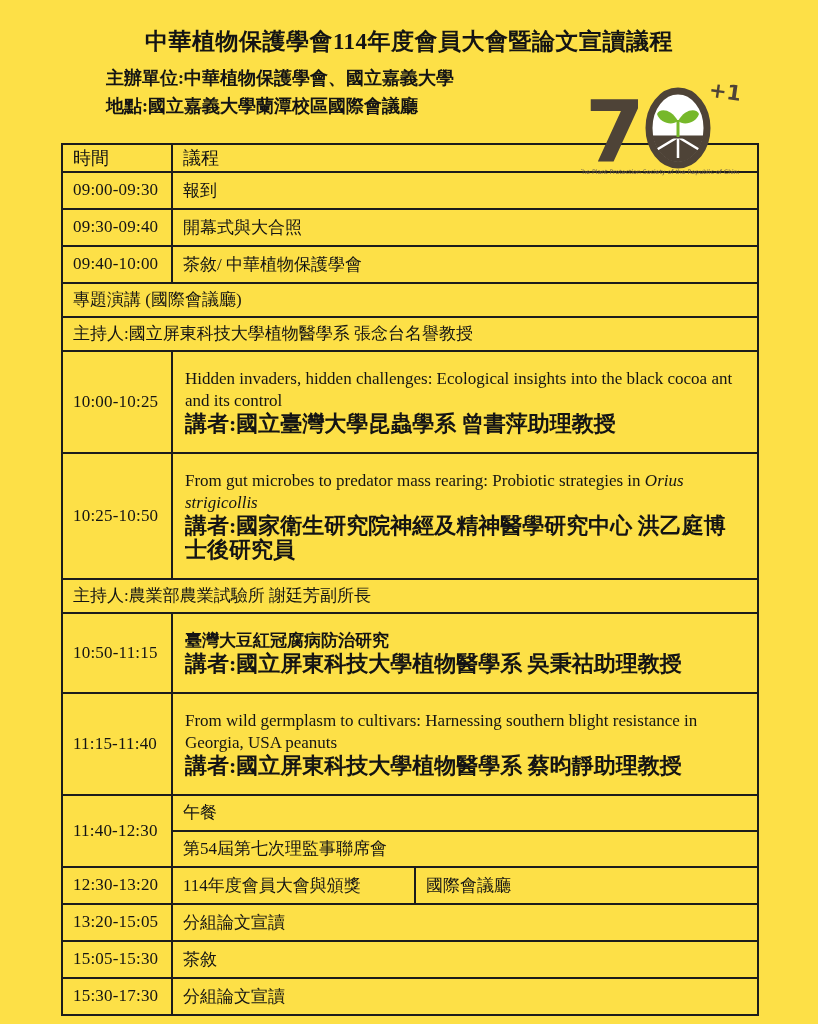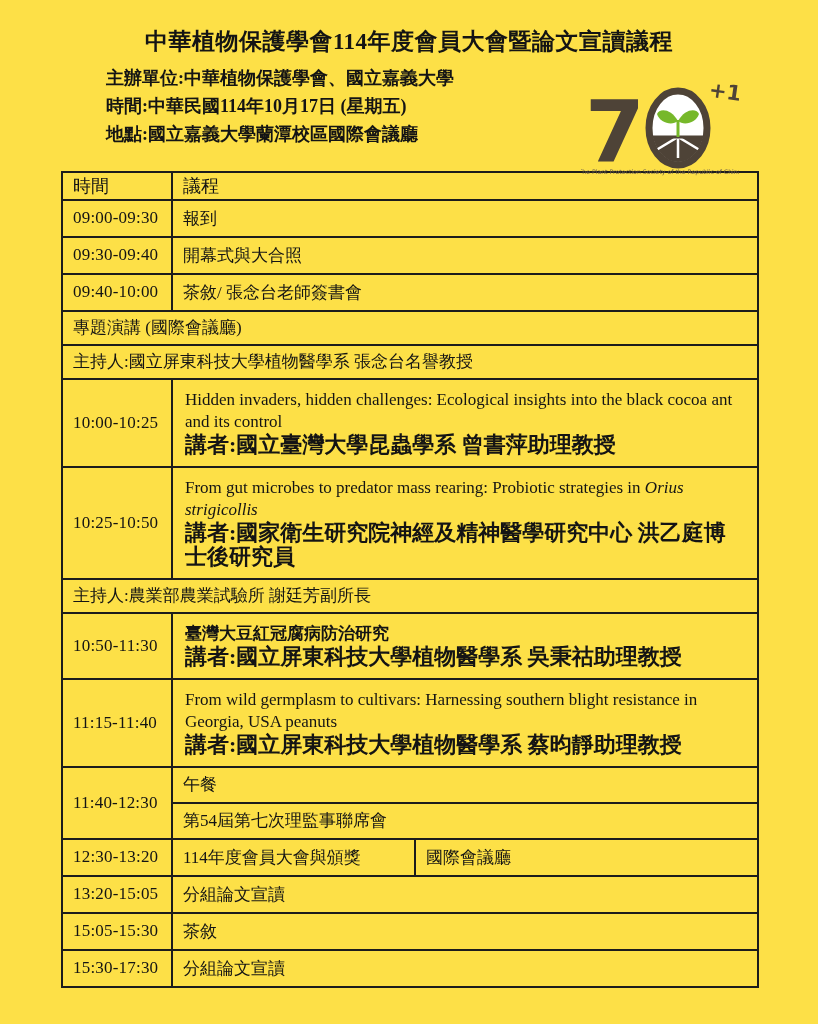--- a/index.html
+++ b/index.html
@@ -39,35 +39,34 @@
     padding:0 10px;
     overflow:hidden;
   }
   .agenda th{font-size:18px;}
   .zh{font-weight:600;}
   .h-header td,.h-header th{height:26px;}
   .h-simple td{height:35px;}
   .h-section td{height:32px;}
   .h-half td{height:34px;margin-left:8px;}
   td.time{font-family:"Liberation Serif","DejaVu Serif",serif;letter-spacing:.2px;}
-  td.talk{text-align:left;padding:9px 12px;}
+  td.talk{text-align:left;padding:16px 12px;}
   .talk-title{line-height:22px;font-size:17px;}
   .talk-title i{font-style:italic;}
   .speaker-line{line-height:24px;font-size:22px;}
 </style>
 </head>
 <body>
 
 <div class="page">
 
   <div class="doc-header">
     <h1 class="doc-title zh">中華植物保護學會114年度會員大會暨論文宣讀議程</h1>
     <div class="doc-meta">
       <div>主辦單位:中華植物保護學會、國立嘉義大學</div>
-      <div>時間:中華民國114年10月17日 (星期五)</div>
       <div>地點:國立嘉義大學蘭潭校區國際會議廳</div>
     </div>
 
     <div class="logo">
       <svg width="158" height="96" viewBox="0 0 158 96" xmlns="http://www.w3.org/2000/svg">
         <text x="4" y="82" font-family="DejaVu Sans, sans-serif" font-weight="bold" font-size="86" fill="#4e4337">7</text>
         <g>
           <ellipse cx="97" cy="48" rx="29" ry="37" fill="#ffffff" stroke="#4e4337" stroke-width="7"></ellipse>
           <clipPath id="emclip">
               <ellipse cx="97" cy="48" rx="26" ry="34"></ellipse>
@@ -108,21 +107,21 @@
       <td class="zh" colspan="2">報到</td>
     </tr>
 
     <tr class="h-simple">
       <td class="time">09:30-09:40</td>
       <td class="zh" colspan="2">開幕式與大合照</td>
     </tr>
 
     <tr class="h-simple">
       <td class="time">09:40-10:00</td>
-      <td class="zh" colspan="2">茶敘/ 張念台老師簽書會</td>
+      <td class="zh" colspan="2">茶敘/ 中華植物保護學會</td>
     </tr>
 
     <tr class="h-section">
       <td class="zh" colspan="3">專題演講 (國際會議廳)</td>
     </tr>
 
     <tr class="h-section">
       <td class="zh" colspan="3">主持人:國立屏東科技大學植物醫學系 張念台名譽教授</td>
     </tr>
 
@@ -140,21 +139,21 @@
         <div class="talk-title"><span>From gut microbes to predator mass rearing: Probiotic strategies in </span><i>Orius strigicollis</i></div>
         <div class="speaker-line zh">講者:國家衛生研究院神經及精神醫學研究中心 洪乙庭博士後研究員</div>
       </td>
     </tr>
 
     <tr class="h-section">
       <td class="zh" colspan="3">主持人:農業部農業試驗所 謝廷芳副所長</td>
     </tr>
 
     <tr>
-      <td class="time">10:50-11:30</td>
+      <td class="time">10:50-11:15</td>
       <td class="talk" colspan="2">
         <div class="talk-title zh">臺灣大豆紅冠腐病防治研究</div>
         <div class="speaker-line zh">講者:國立屏東科技大學植物醫學系 吳秉祜助理教授</div>
       </td>
     </tr>
 
     <tr>
       <td class="time">11:15-11:40</td>
       <td class="talk" colspan="2">
         <div class="talk-title">From wild germplasm to cultivars: Harnessing southern blight resistance in Georgia, USA peanuts</div>

